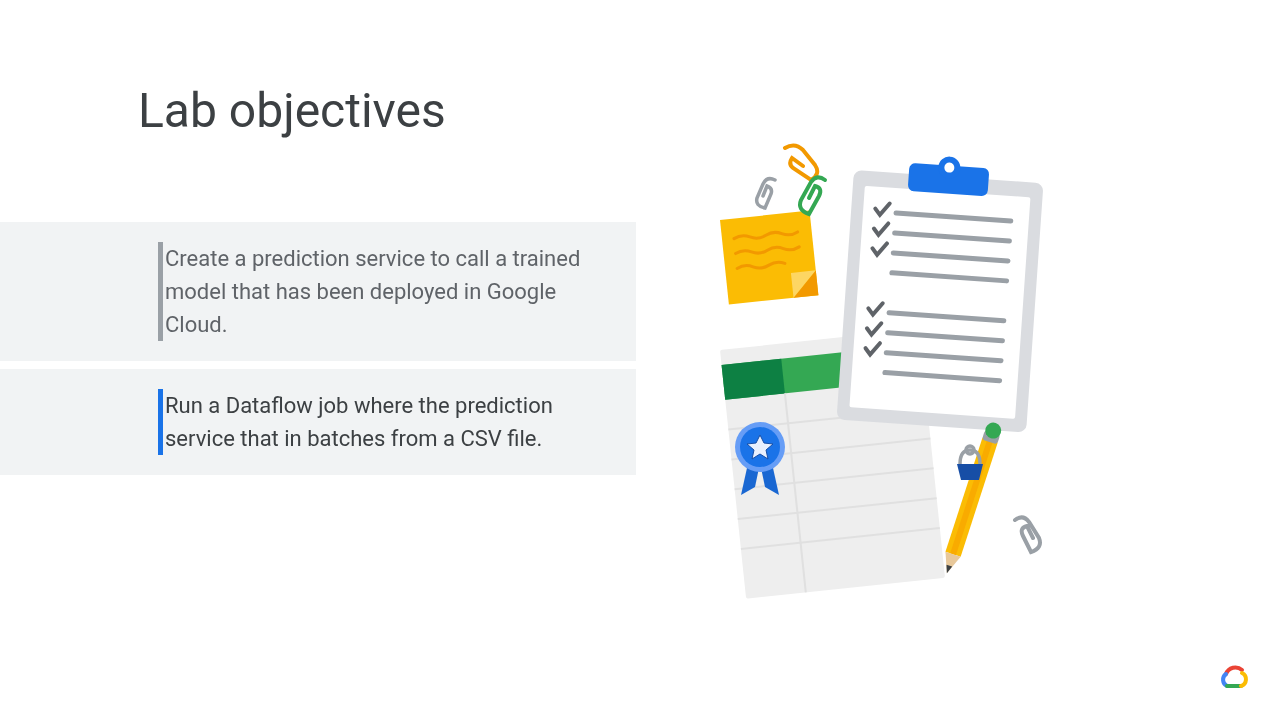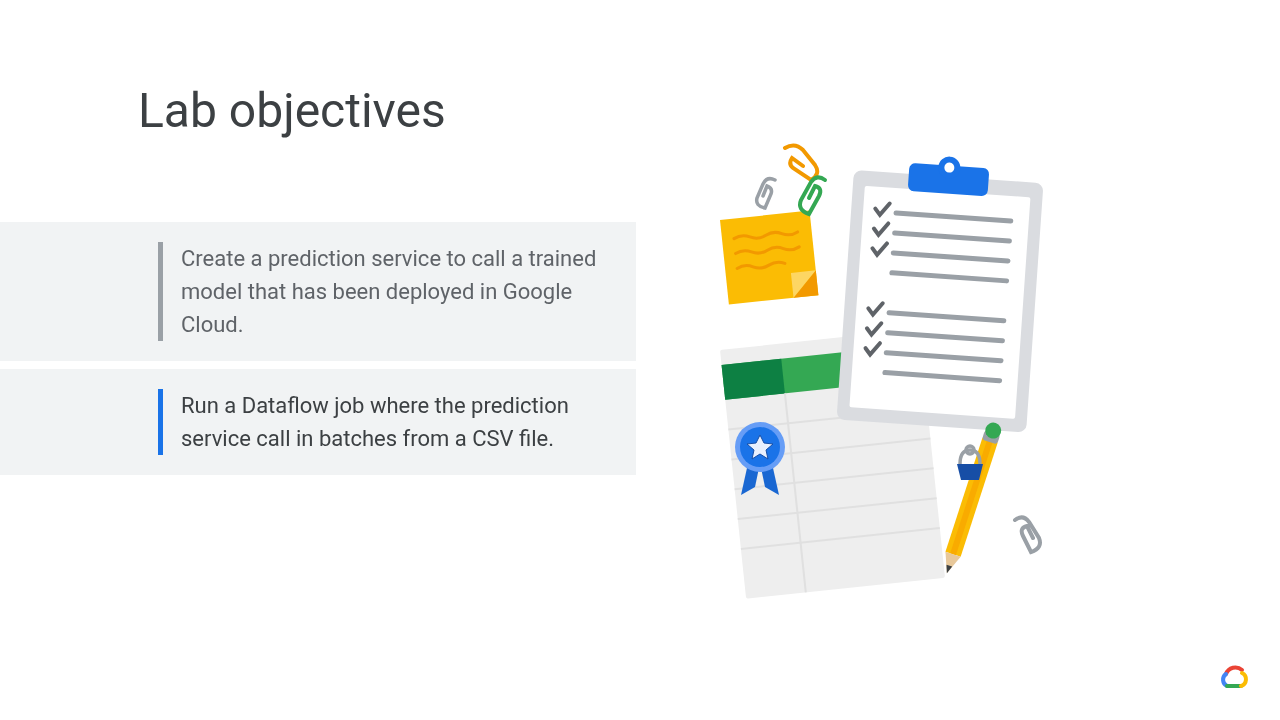--- a/index.html
+++ b/index.html
@@ -39,21 +39,21 @@
     }
     .objective-item.inactive .objective-bar { background: #9aa0a6; }
     .objective-item.active .objective-bar { background: #1a73e8; }
     .spacer-left {
       width: 138px;
       flex-shrink: 0;
     }
     .objective-text {
       font-size: 22px;
       line-height: 1.5;
-      padding-left: 18px;
+      padding-left: 2px;
       color: #5f6368;
       font-weight: 400;
     }
     .objective-item.active .objective-text { color: #3c4043; }
     .illustration {
       position: absolute;
       top: 140px;
       right: 155px;
       width: 440px;
       height: 470px;
@@ -73,21 +73,21 @@
 
 <div class="objectives">
   <div class="objective-item inactive">
     <div class="spacer-left"></div>
     <div class="objective-bar"></div>
     <div class="objective-text">Create a prediction service to call a trained model that has been deployed in Google Cloud.</div>
   </div>
   <div class="objective-item active">
     <div class="spacer-left"></div>
     <div class="objective-bar"></div>
-    <div class="objective-text">Run a Dataflow job where the prediction service call in batches from a CSV file.</div>
+    <div class="objective-text">Run a Dataflow job where the prediction service that in batches from a CSV file.</div>
   </div>
 </div>
 
 <svg class="illustration" viewBox="0 0 440 470">
 
   <g transform="translate(35,210) rotate(-6)">
     <rect x="0" y="0" width="200" height="250" fill="#eeeeee" rx="2"></rect>
     <rect x="0" y="15" width="200" height="35" fill="#34a853"></rect>
     <rect x="0" y="15" width="60" height="35" fill="#0d8043"></rect>
     <g stroke="#e0e0e0" stroke-width="2">

